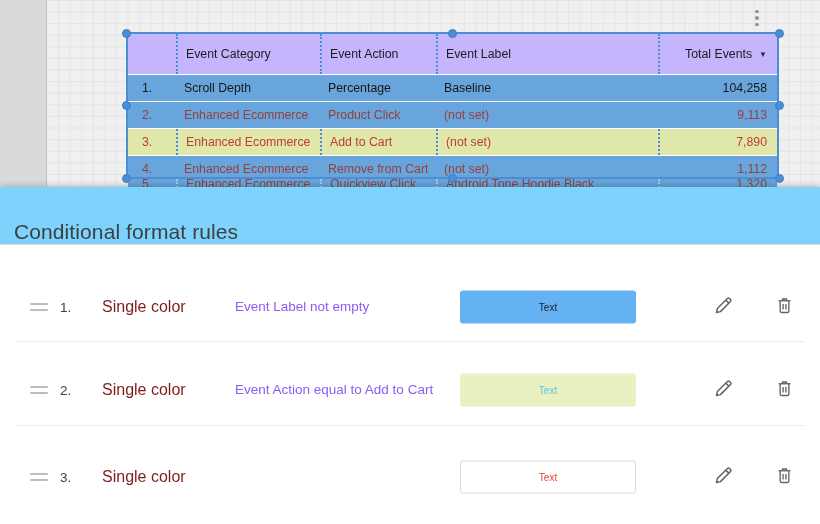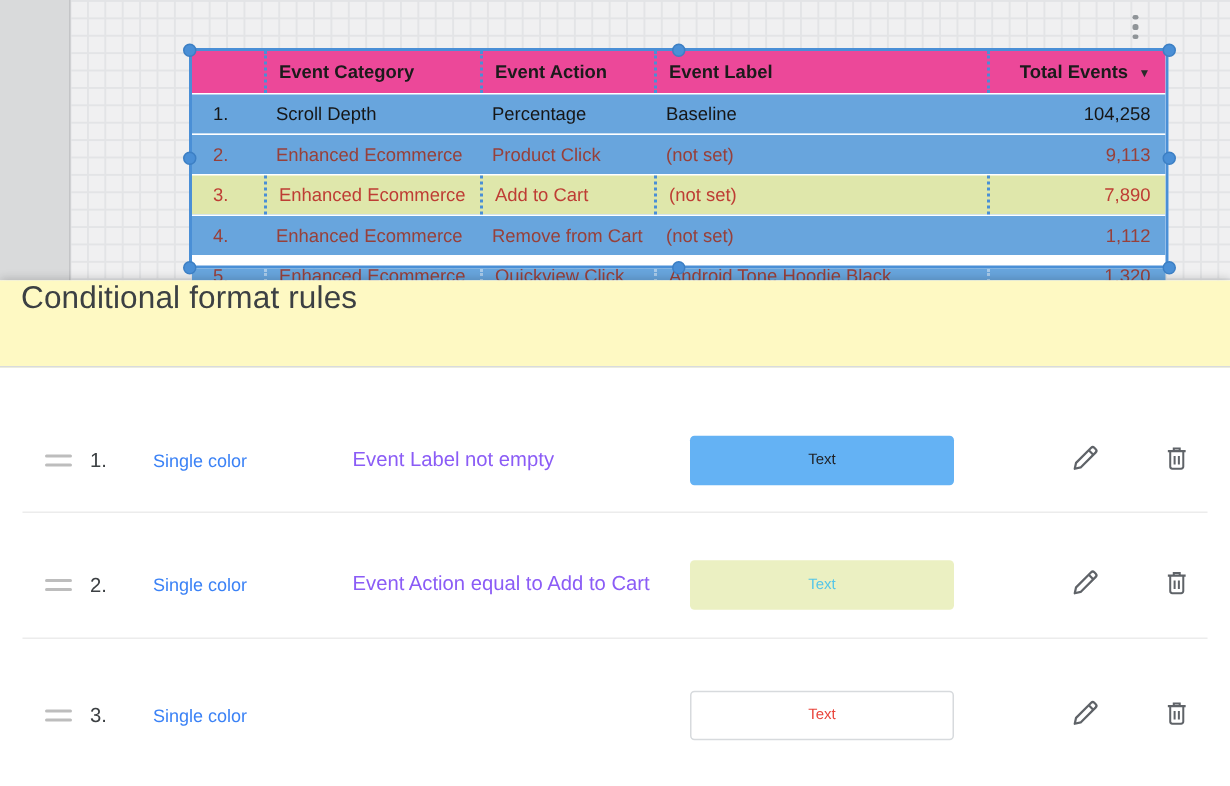--- a/index.html
+++ b/index.html
@@ -20,21 +20,21 @@
     background:#D9DADB; border-right:1px solid #C4C5C7; }
   .kebab { position:absolute; left:750px; top:6px; width:14px; height:24px;
     display:flex; flex-direction:column; align-items:center; justify-content:center; gap:3px; cursor:pointer; }
   .kebab i { width:3.5px; height:3.5px; border-radius:50%; background:#8F9498; display:block; }
 
   
   .table-frame { position:absolute; left:126px; top:32px; width:653px; height:147px;
     border:2px solid #4A8FD6; background:#fff; overflow:hidden; }
   .trow { display:grid; grid-template-columns:48px 144px 116px 222px 1fr; height:27px; }
   .trow + .trow { border-top:1px solid #FFFFFF; }
-  .thead { height:28px; background:#ec4899; font-weight:bold; font-size:12.6px; color:#1B1B1B; }
+  .thead { height:40px; background:#c4b5fd; font-weight:normal; font-size:12.6px; color:#1B1B1B; }
   .cell { display:flex; align-items:center; padding-left:8px; font-size:12.3px; overflow:hidden; white-space:nowrap; }
   .cell.num { padding-left:14px; }
   .cell.total { justify-content:flex-end; padding-right:10px; padding-left:0; }
   .row-blue { background:#68A5DD; }
   .row-yellow { background:#DFE7AB; }
   .txt-dark .cell { color:#161616; }
   .txt-redblue .cell { color:#97403A; }
   .txt-redyellow .cell { color:#BE3D34; }
   .guided .cell + .cell { border-left:2px dotted #4A8FD6; }
   .sort-arrow { font-size:8px; margin-left:7px; color:#2B2B2B; }
@@ -45,36 +45,36 @@
   .sliver .cell { color:#97403A; line-height:10px; align-items:flex-start; padding-top:0; height:20px; }
   .sliver .cell + .cell { border-left:2px dotted #A9CBEA; }
 
   
   .handle { position:absolute; width:9px; height:9px; border-radius:50%;
     background:#4A8FD6; border:1px solid #3C7FC4; z-index:5; }
 
   
   .panel { position:absolute; left:0; top:187px; width:820px; height:337px; background:#fff;
     box-shadow:0 -2px 6px rgba(0,0,0,0.18); }
-  .panel-header { height:58px; background:#fef9c3; border-bottom:1px solid #D8DBDE;
-    display:flex; align-items:flex-start; padding-left:14px; }
+  .panel-header { height:58px; background:#7dd3fc; border-bottom:1px solid #D8DBDE;
+    display:flex; align-items:flex-end; padding-left:14px; }
   .panel-title { font-size:21px; font-weight:400; color:#3C4043; letter-spacing:0.1px; }
 
   .rule-row { position:relative; }
   .rule-row > * { position:absolute; transform:translateY(-50%); }
   .rule-1 { height:97px; } .rule-1 > * { top:calc(50% + 13px); }
   .rule-2 { height:84px; } .rule-2 > * { top:calc(50% + 6px); }
   .rule-3 { height:98px; } .rule-3 > * { top:calc(50% + 2px); }
   .rule-1::after, .rule-2::after { content:""; position:absolute; left:15px; right:15px; bottom:0;
     height:1px; background:#ECECEC; transform:none; }
 
   .drag { left:30px; width:18px; display:flex; flex-direction:column; gap:4px; cursor:grab; }
   .drag i { display:block; width:18px; height:2px; background:#BDBDBD; border-radius:1px; }
   .rnum  { left:60px; font-size:13.5px; color:#3C4043; }
-  .rtype { left:102px; font-size:12px; color:#3b82f6; }
+  .rtype { left:102px; font-size:16px; color:#7f1d1d; }
   .rcond { left:235px; font-size:13.5px; color:#8b5cf6; white-space:pre; line-height:1.4; }
   .swatch { left:460px; width:176px; height:33px; border-radius:3px;
     display:flex; align-items:center; justify-content:center; font-size:10px; cursor:pointer; }
   .swatch-1 { background:#64B2F4; color:#1F2023; }
   .swatch-2 { background:#EBF0C2; color:#55C6E8; }
   .swatch-3 { background:#FFFFFF; color:#E9453C; border:1px solid #D7DADD; }
   .icon-btn { background:none; border:none; cursor:pointer; display:flex; align-items:center; justify-content:center; }
   .pencil-btn { left:711px; width:24px; height:24px; }
   .trash-btn { left:772px; width:24px; height:24px; }
 </style>

